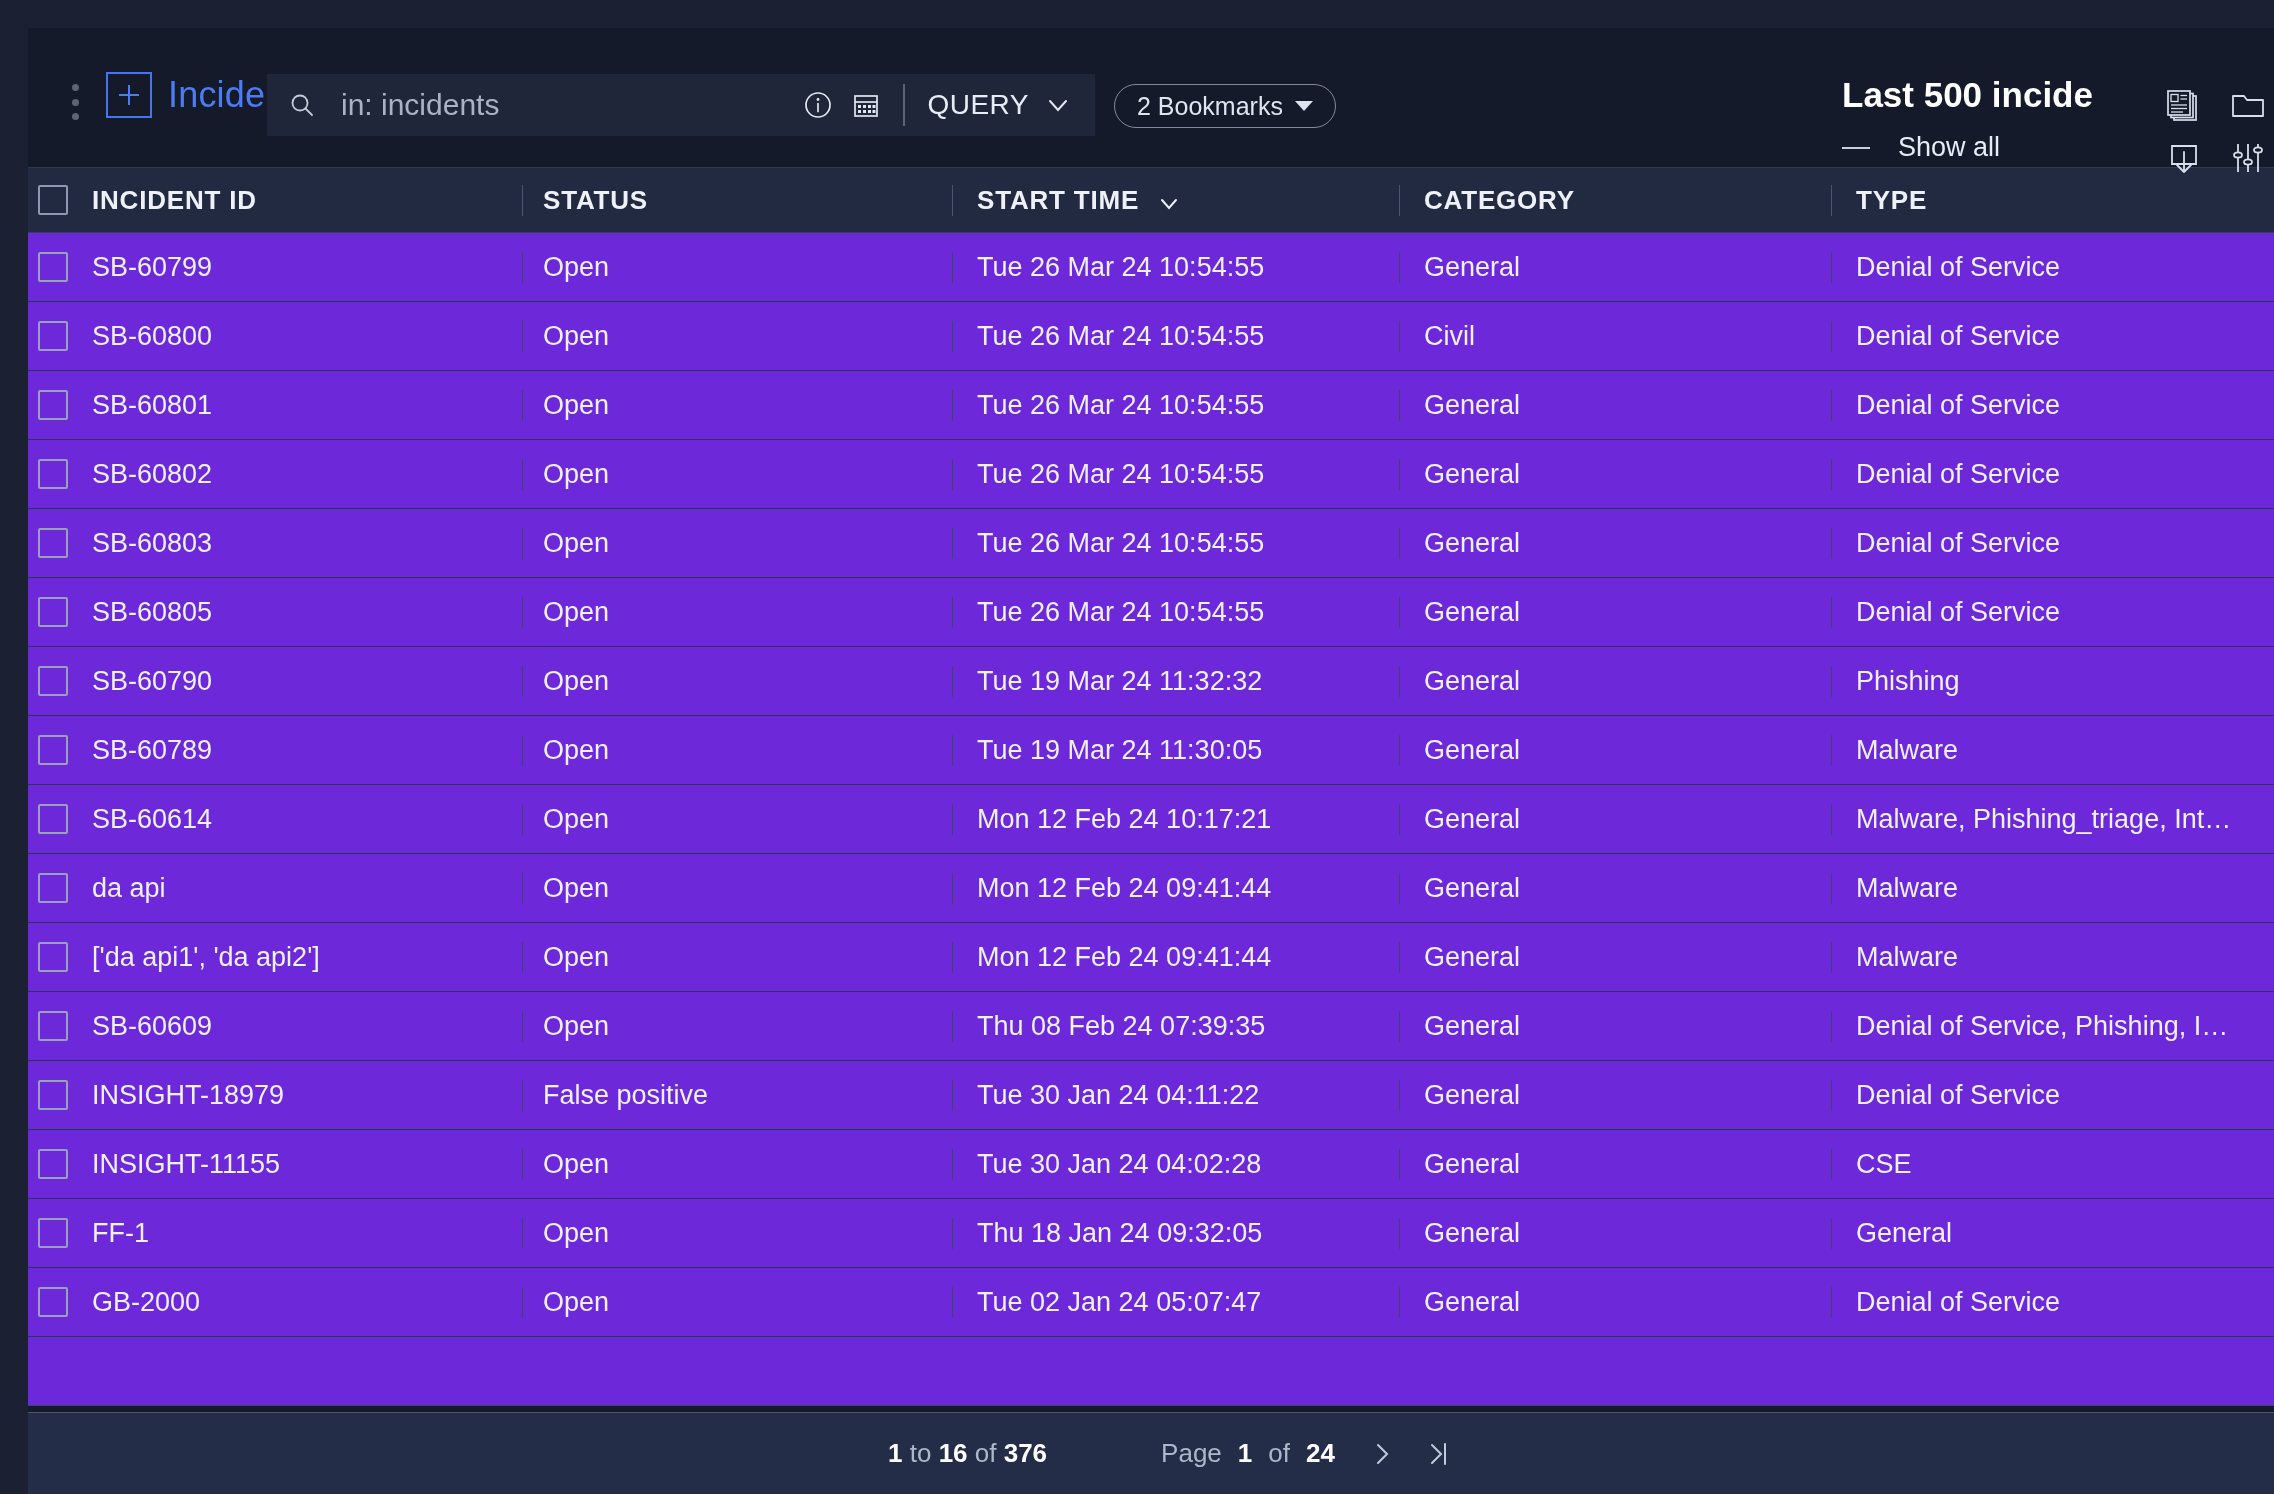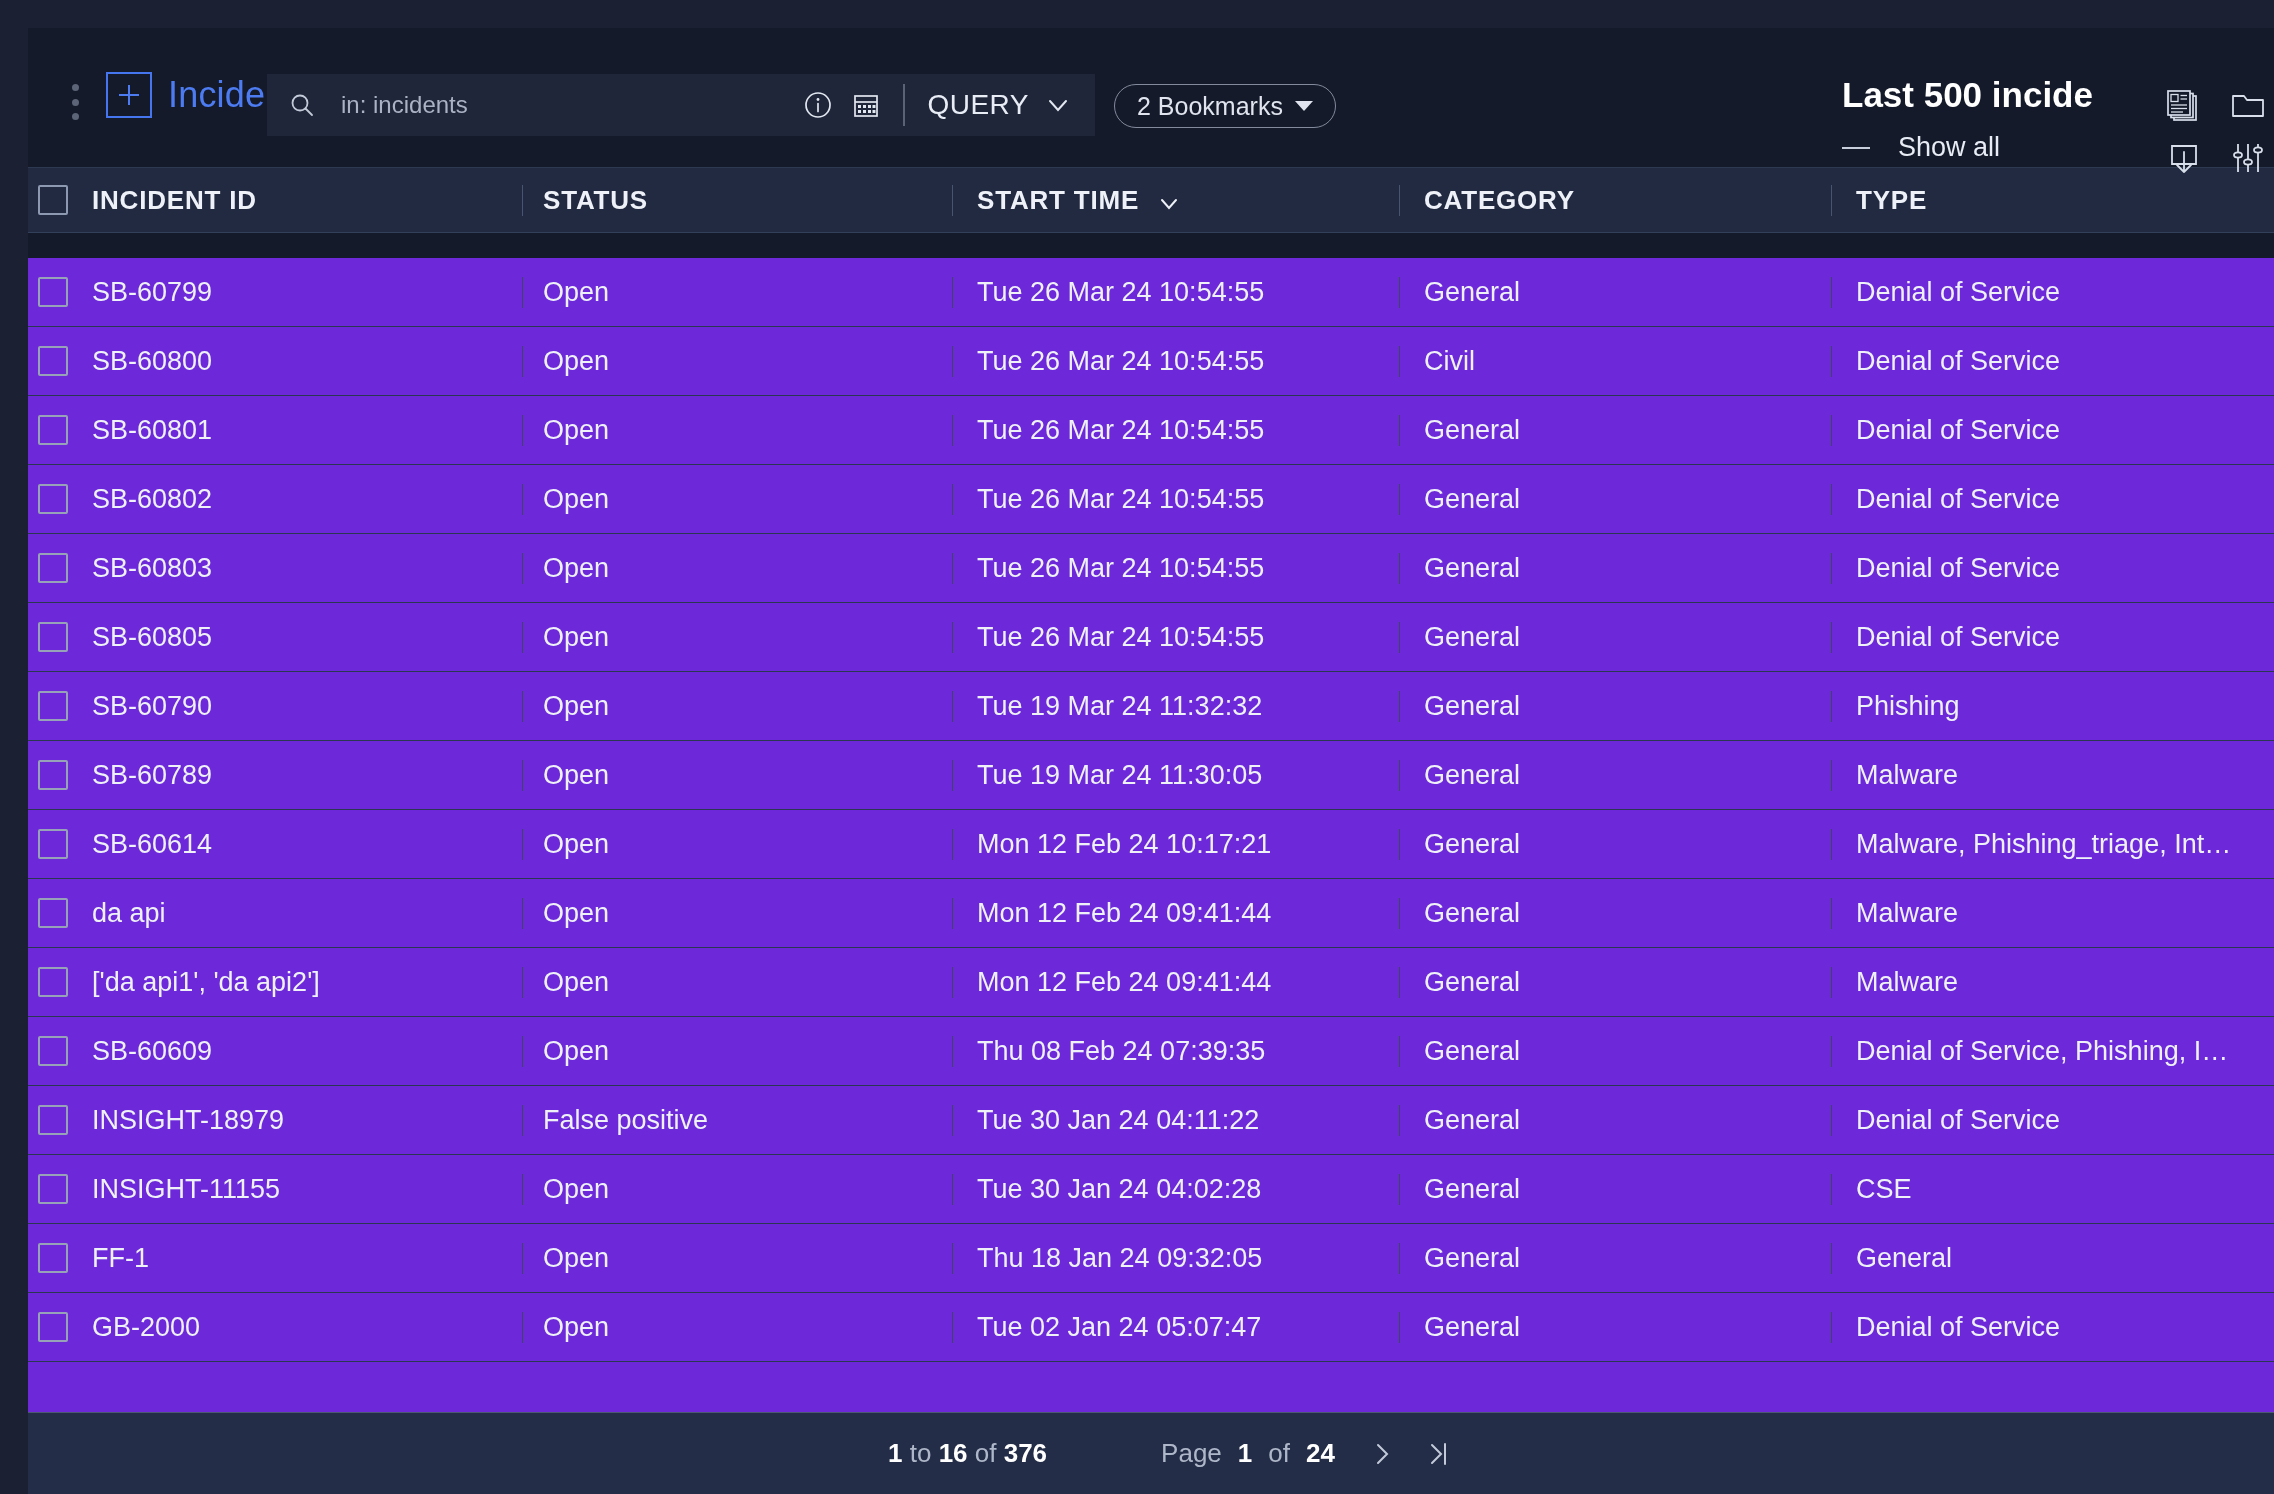--- a/index.html
+++ b/index.html
@@ -54,21 +54,21 @@
   .searchbar {
     position: absolute; left: 239px; top: 46px;
     width: 828px; height: 62px;
     background: #1f2639;
     display: flex; align-items: center;
   }
   .search-icon { margin-left: 22px; width: 26px; height: 26px; display:block; flex:0 0 auto;}
   .search-text {
     margin-left: 26px;
     color: #aab2c4;
-    font-size: 24px;
+    font-size: 30px;
   }
   .sb-right {
     margin-left: auto; display: flex; align-items: center; height: 100%;
   }
   .icon-btn { display:flex; align-items:center; justify-content:center; }
   .info-icon { width: 30px; height: 30px; margin-right: 18px;}
   .cal-icon { width: 30px; height: 30px; }
   .vdiv { width: 2px; height: 42px; background: #5a6276; margin: 0 22px; }
   .query-wrap { display:flex; align-items:center; padding-right: 24px; }
   .query-label { color: #e8ecf5; font-size: 28px; letter-spacing: .5px; }
@@ -101,21 +101,21 @@
 
   .corner-icons {
     position: absolute; left: 2124px; top: 52px;
     width: 130px;
     display: grid; grid-template-columns: 64px 64px; grid-template-rows: 52px 52px;
     align-items: center; justify-items: center;
   }
   .corner-icons > span { display:flex; align-items:center; justify-content:center; }
 
   
-  .table { flex: 1 1 auto; display: flex; flex-direction: column; min-height: 0; gap: 25px; }
+  .table { flex: 1 1 auto; display: flex; flex-direction: column; min-height: 0; }
   .thead {
     height: 66px; flex: 0 0 66px;
     background: #212a41;
     border-top: 1px solid #2d3950;
     border-bottom: 1px solid #33405a;
     display: flex; align-items: center;
   }
   .tr {
     height: 69px; flex: 0 0 69px;
     background: #6d28d9;

